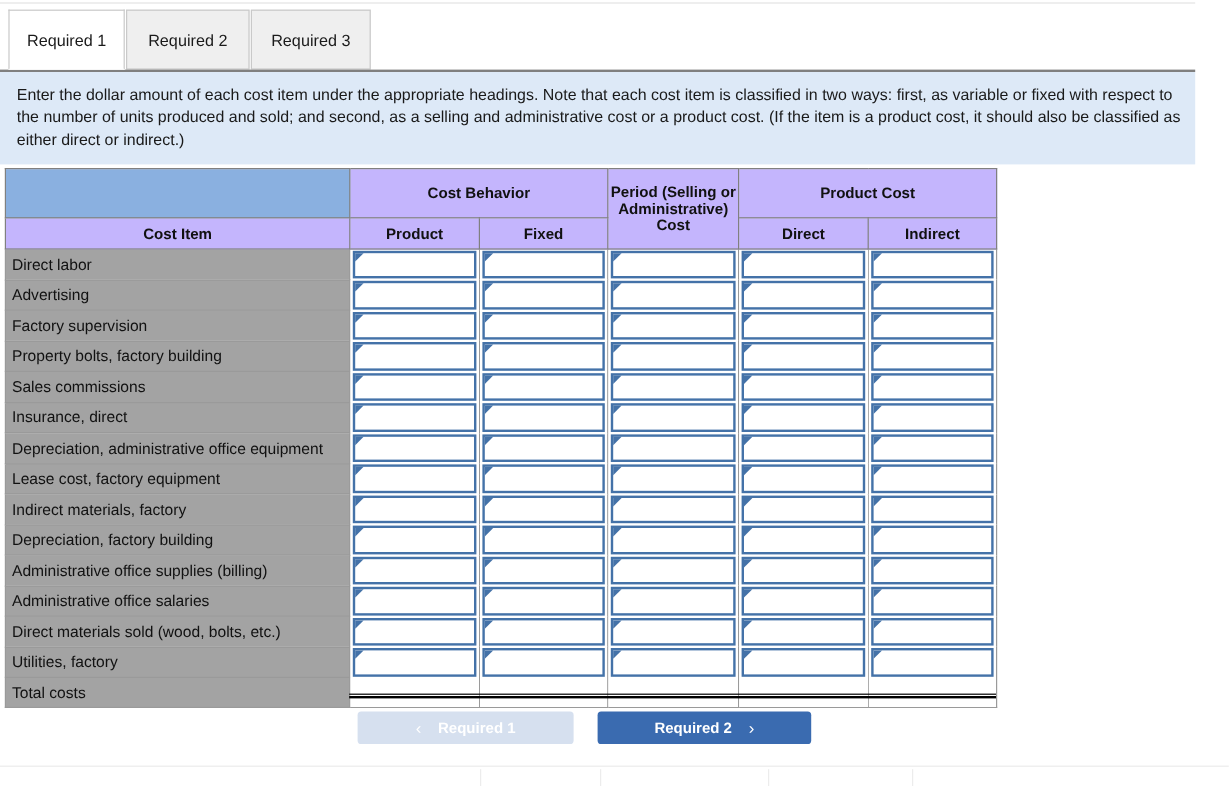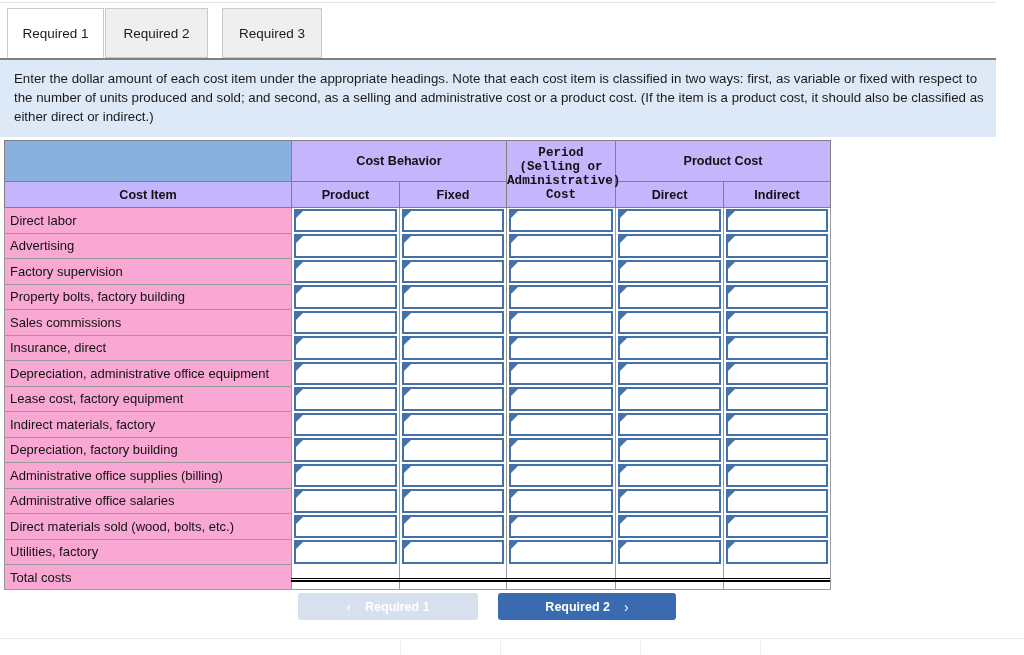--- a/index.html
+++ b/index.html
@@ -48,21 +48,21 @@
     cursor: pointer;
     user-select: none;
   }
   .tab.active {
     background: #ffffff;
     border-bottom-color: #ffffff;
     z-index: 3;
   }
   .tab.t1 { left: 7px;   width: 97px; }
   .tab.t2 { left: 105px; width: 103px; }
-  .tab.t3 { left: 222px; width: 100px; }
+  .tab.t3 { left: 209px; width: 100px; }
 
   .tabstrip-underline {
     position: absolute;
     left: 0; top: 58px;
     width: 996px;
     height: 2px;
     background: #7f7f7f;
   }
 
   
@@ -96,32 +96,32 @@
     background: #c4b5fd;
     color: #111111;
     font-weight: bold;
     font-size: 12.6px;
     text-align: center;
     border: 1px solid #808080;
     line-height: 14px;
   }
   .hdr.tall { height: 40px; }
   .hdr.sub  { height: 25px; }
-  .hdr.spanrow { height: 65px; vertical-align: middle; font-family: Liberation Mono, monospace; }
+  .hdr.spanrow { height: 65px; vertical-align: middle; }
   .hdr-blank { background: #8ab0e0; border: 1px solid #808080; }
 
   td.label {
     height: 24.5px;
     border: 1px solid #9a9a9a;
     border-top: none;
     padding-left: 5px;
     font-size: 13px;
     color: #111111;
     white-space: nowrap;
-    background: #f9a8d4;
+    background: #a3a3a3;
   }
   td.cell {
     height: 24.5px;
     border-left: 1px solid #9a9a9a;
     border-right: 1px solid #9a9a9a;
     background: #ffffff;
     position: relative;
   }
 
   

